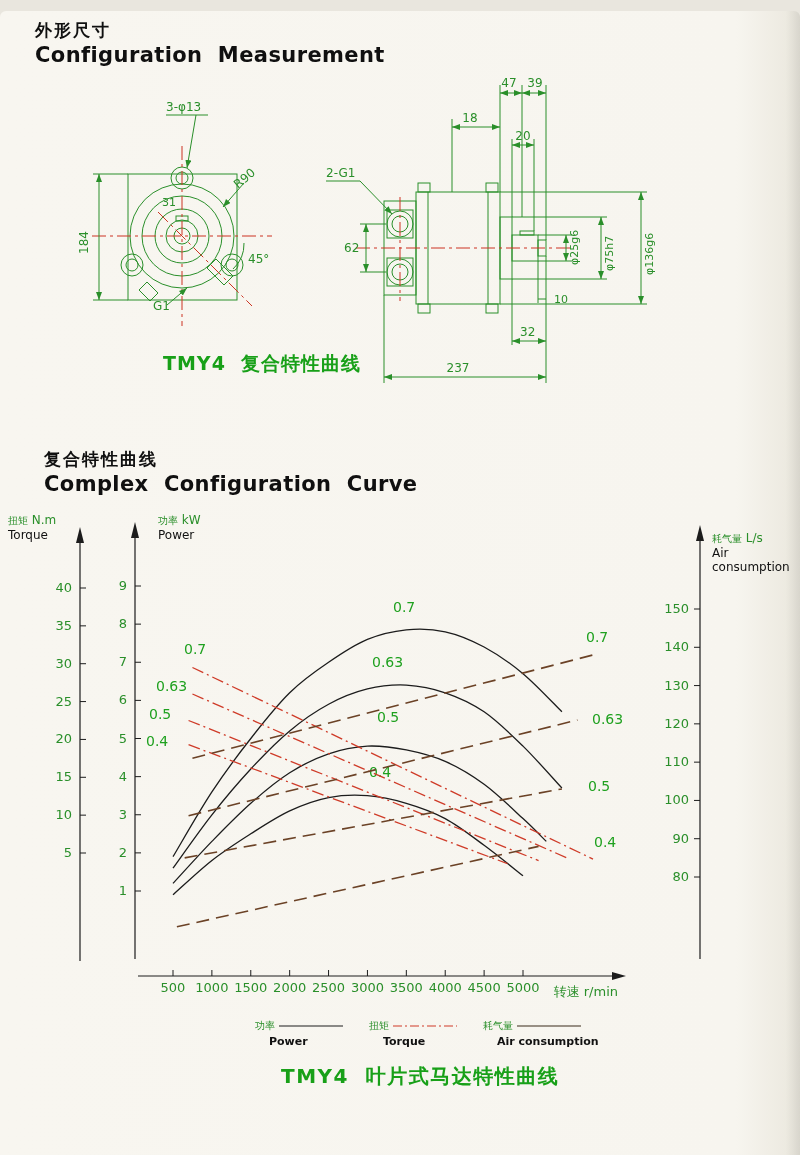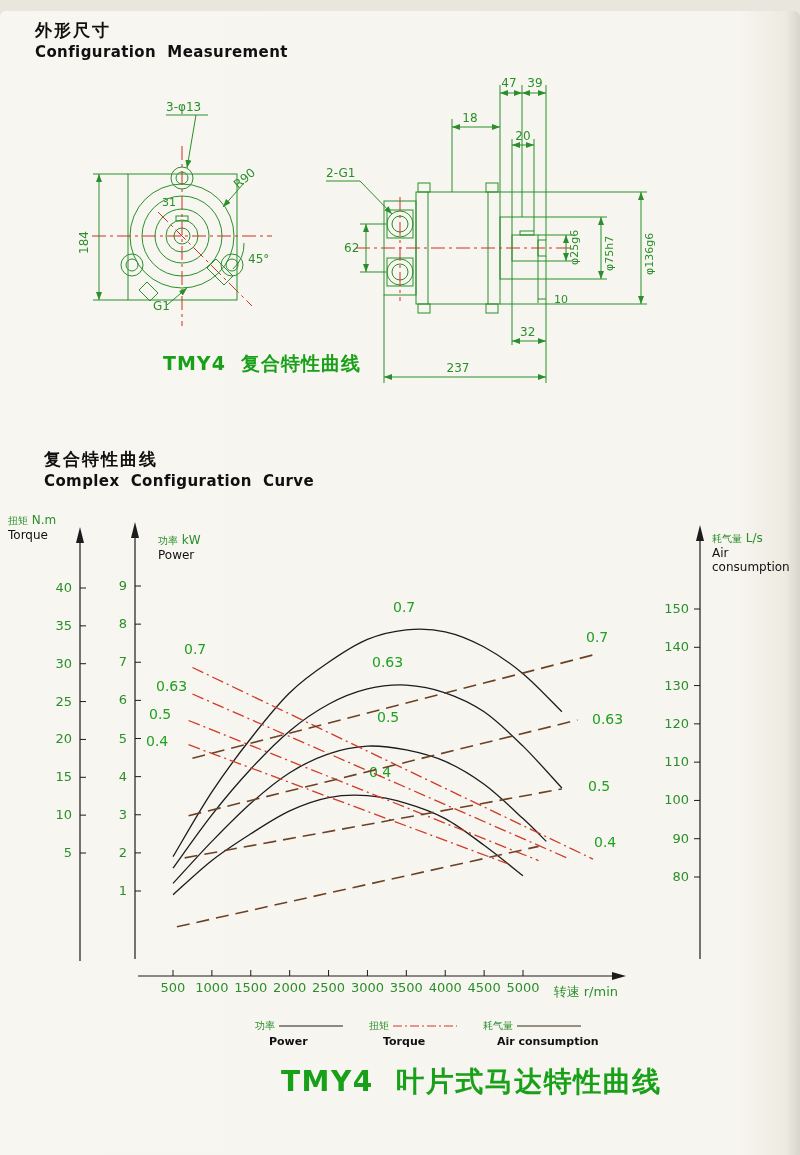--- a/index.html
+++ b/index.html
@@ -6,24 +6,24 @@
   .page{
     position:relative;width:800px;height:1155px;margin:11px auto;
     background:linear-gradient(to right,#f8f6f0 0%,#f7f5ef 92%,#eae7dd 100%);
     font-family:"DejaVu Sans","Liberation Sans",sans-serif;
     overflow:hidden;color:#111;border-radius:6px;
   }
   .page::after{content:"";position:absolute;right:0;top:0;bottom:0;width:14px;
     background:linear-gradient(to right,rgba(0,0,0,0),rgba(0,0,0,0.08));pointer-events:none;}
   .abs{position:absolute;}
   .h-cn{font-size:17px;font-weight:700;letter-spacing:2px;color:#101010;}
-  .h-en{font-size:15px;font-weight:700;letter-spacing:0.4px;color:#101010;white-space:pre;margin-top:1px;}
+  .h-en{font-size:21px;font-weight:700;letter-spacing:0.4px;color:#101010;white-space:pre;margin-top:1px;}
   .caption{color:#18a018;font-weight:700;white-space:pre;}
   .cap1{font-size:19px;letter-spacing:1px;}
-  .cap2{font-size:28px;letter-spacing:1.5px;}
+  .cap2{font-size:20px;letter-spacing:1.5px;}
   svg{display:block;}
   
   .g{stroke:#2a8f2a;fill:none;stroke-width:1;}
   .rl line{stroke:#cc3322;stroke-width:1;stroke-dasharray:14 4 3 4;}
   .dt{fill:#2a8f2a;font-size:12px;}
   .dts{fill:#2a8f2a;font-size:11px;}
   
   .axis line{stroke:#1c1c1c;stroke-width:1.2;}
   .axis polygon{fill:#1c1c1c;}
   .tick{stroke:#1c1c1c;stroke-width:1;}
@@ -184,21 +184,21 @@
   <div class="abs" style="left:44px;top:437px">
     <div class="h-cn">复合特性曲线</div>
     <div class="h-en">Complex  Configuration  Curve</div>
   </div>
 
   <div class="abs axh" style="left:8px;top:502px">
     <div><span class="cn">扭矩</span>
          <span class="un">N.m</span></div>
     <div class="en">Torque</div>
   </div>
-  <div class="abs axh" style="left:158px;top:522px">
+  <div class="abs axh" style="left:158px;top:502px">
     <div><span class="cn">功率</span>
          <span class="un">kW</span></div>
     <div class="en">Power</div>
   </div>
   <div class="abs axh" style="left:712px;top:520px">
     <div><span class="cn">耗气量</span>
          <span class="un">L/s</span></div>
     <div class="en">Air consumption</div>
   </div>
 

